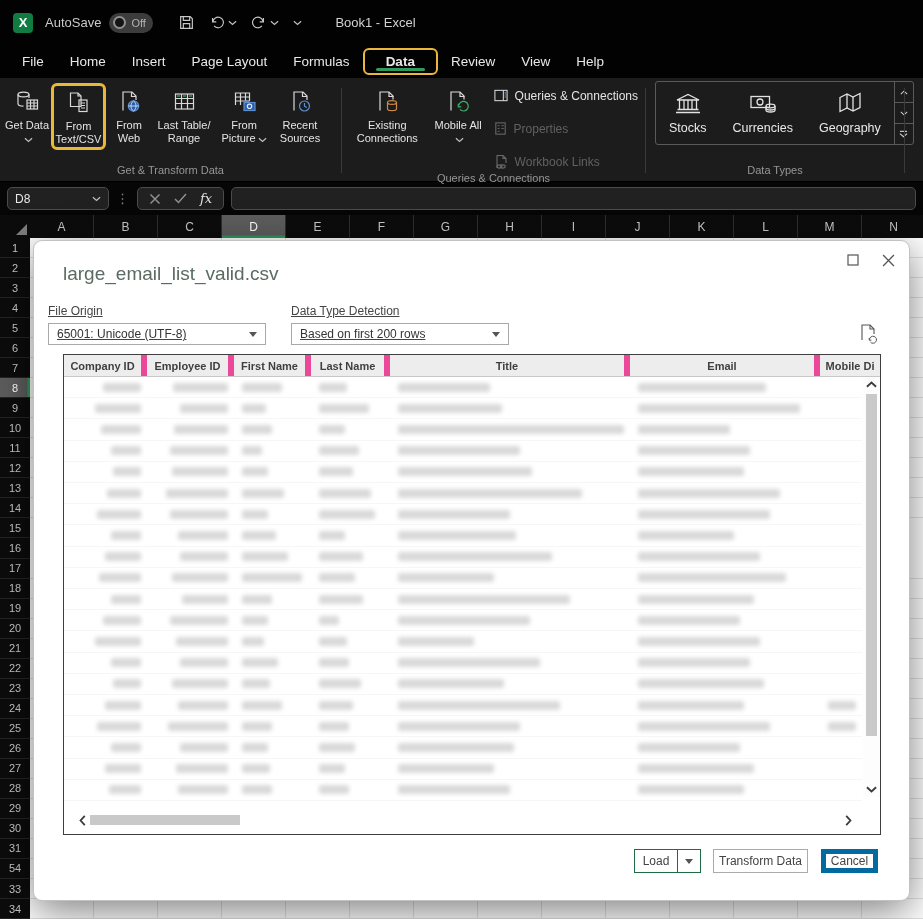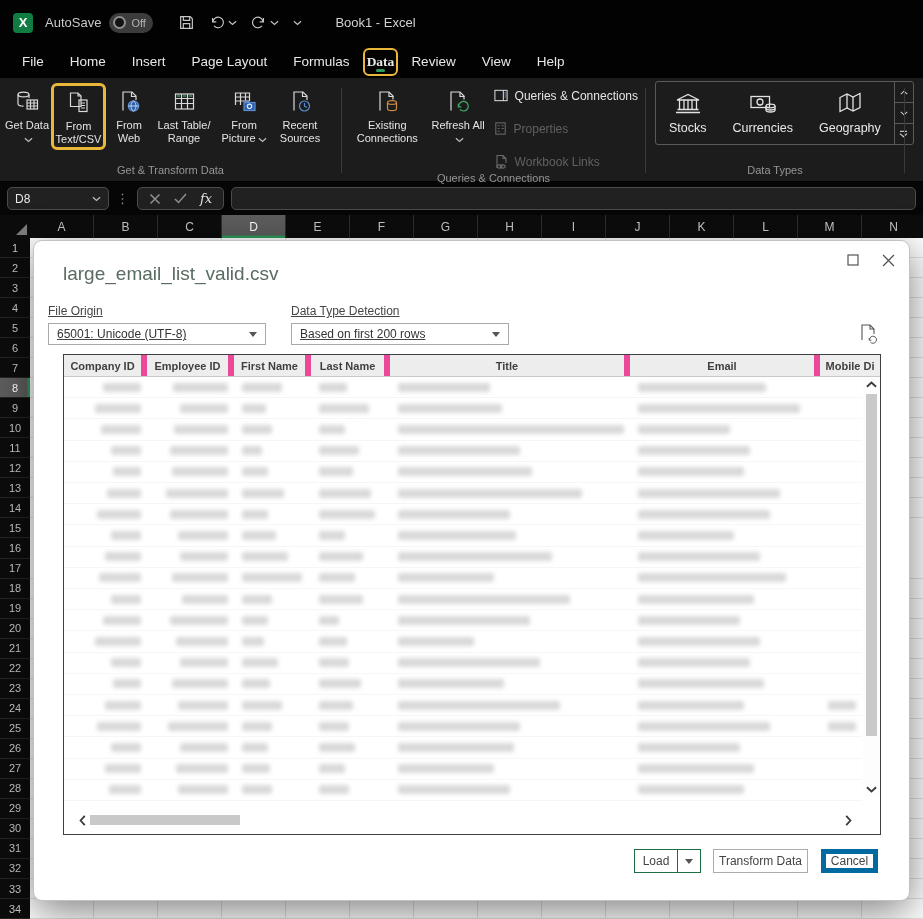--- a/index.html
+++ b/index.html
@@ -16,21 +16,21 @@
             display:flex; align-items:center; }
   .toggle .knob { width:13px; height:13px; border-radius:50%; background:#141414; border:2px solid #8f8f8f; margin-left:4px; }
   .toggle .state { color:#b3b3b3; font-size:11px; margin-left:5px; }
   .qat { display:flex; align-items:center; margin-left:20px; gap:4px; }
   .qat-btn { display:flex; align-items:center; gap:3px; padding:4px 5px; border-radius:4px; }
   .wb-title { color:#d2d2d2; font-size:13px; margin-left:28px; }
 
   
   .menubar { height:33px; background:#020202; display:flex; align-items:center; padding-left:9px; }
   .mtab { color:#e8e8e8; font-size:13.5px; padding:5px 13px; position:relative; }
-  .mtab.active { border:2.5px solid #EBB73B; border-radius:6px; font-weight:bold; padding:4px 2px;font-family:Liberation Serif, serif; }
+  .mtab.active { border:2.5px solid #EBB73B; border-radius:6px; font-weight:bold; padding:4px 21px; }
   .mtab.active::after { content:''; position:absolute; left:11px; right:11px; bottom:2px; height:3px;
                         background:#2E9B5B; border-radius:2px; }
 
   
   .ribbon { height:104px; background:#1c1c1c; border-bottom:1px solid #000; display:flex; }
   .rgroup { display:flex; flex-direction:column; }
   .rg-body { flex:1; display:flex; align-items:flex-start; padding:5px 3px 0 3px; }
   .rg-label { height:19px; font-size:11px; color:#969696; text-align:center; padding-top:2px; }
   .rdivider { width:1px; background:#3a3a3a; margin:10px 0 8px 0; }
   .bigbtn { display:flex; flex-direction:column; align-items:center; padding:4px 1px 2px 1px; border-radius:4px; }
@@ -281,21 +281,21 @@
         </div>
         <div class="bigbtn" style="width: 58px;">
           <span class="icon">
             <svg width="27" height="26" viewBox="0 0 26 26" fill="none" stroke="#d9d9d9" stroke-width="1.2">
               <path d="M5.5 21.5V3h9l4 4v3.5"></path>
               <path d="M14.5 3v4.5H19"></path>
               <path d="M13.2 16.8a4.8 4.8 0 1 1 1.2 3.6" stroke="#3fae68"></path>
               <path d="M12.8 14.8v3h3" stroke="#3fae68"></path>
             </svg>
           </span>
-          <div class="blabel"><span>Refresh All</span><span class="chev"><svg width="9" height="6" viewBox="0 0 10 6" fill="none" stroke="#bdbdbd" stroke-width="1.4">
+          <div class="blabel"><span>Mobile All</span><span class="chev"><svg width="9" height="6" viewBox="0 0 10 6" fill="none" stroke="#bdbdbd" stroke-width="1.4">
                 <path d="M1 1l4 3.6L9 1"></path>
               </svg></span></div>
         </div>
         <div class="qstack">
           <div class="qitem">
             <span class="icon">
               <svg width="16" height="15" viewBox="0 0 16 16" fill="none" stroke="#d9d9d9" stroke-width="1.1">
                 <rect x="1.5" y="2.5" width="13" height="11"></rect>
                 <path d="M10.5 2.5v11"></path>
                 <path d="M11.8 5.2h1.6M11.8 7.4h1.6M11.8 9.6h1.6" stroke="#5b8fd0"></path>
@@ -549,21 +549,21 @@
       <div class="rnum">
         <span>29</span>
       </div>
       <div class="rnum">
         <span>30</span>
       </div>
       <div class="rnum">
         <span>31</span>
       </div>
       <div class="rnum">
-        <span>32</span>
+        <span>54</span>
       </div>
       <div class="rnum">
         <span>33</span>
       </div>
       <div class="rnum">
         <span>34</span>
       </div>
     </div>
 
   <div class="dialog">

